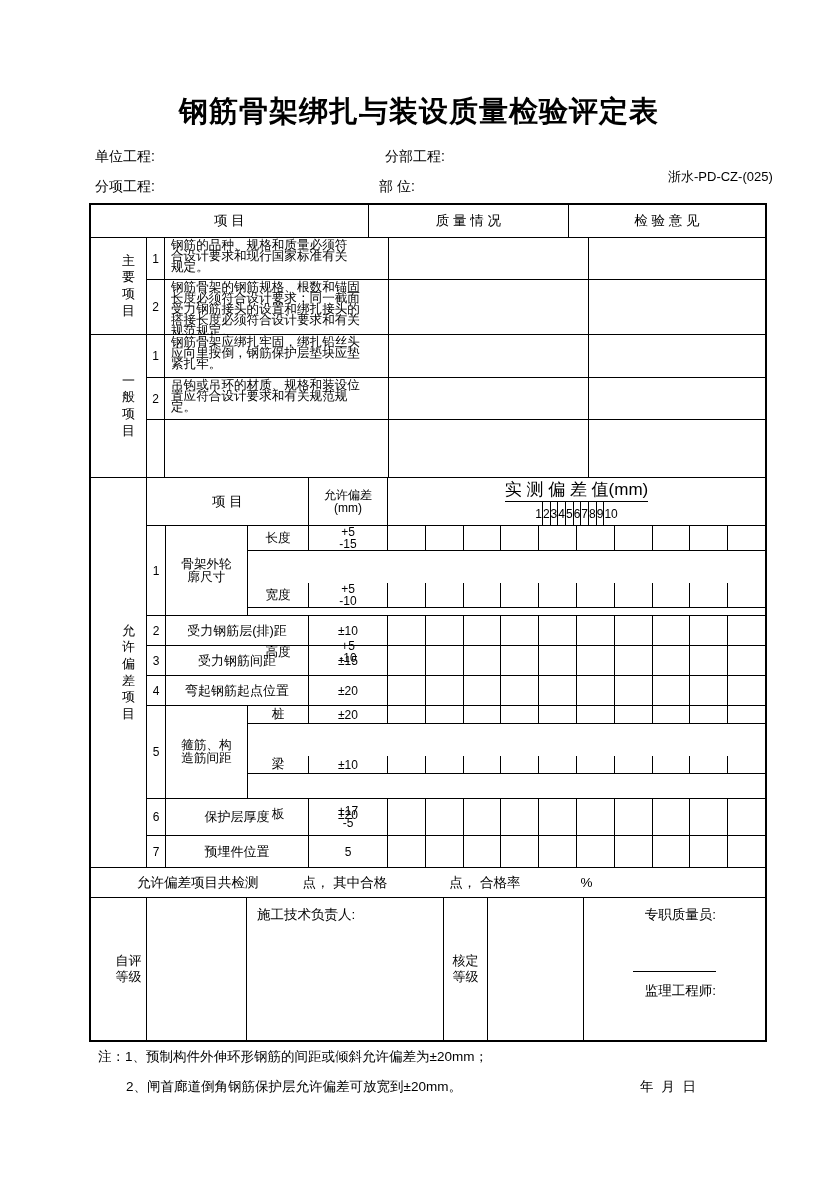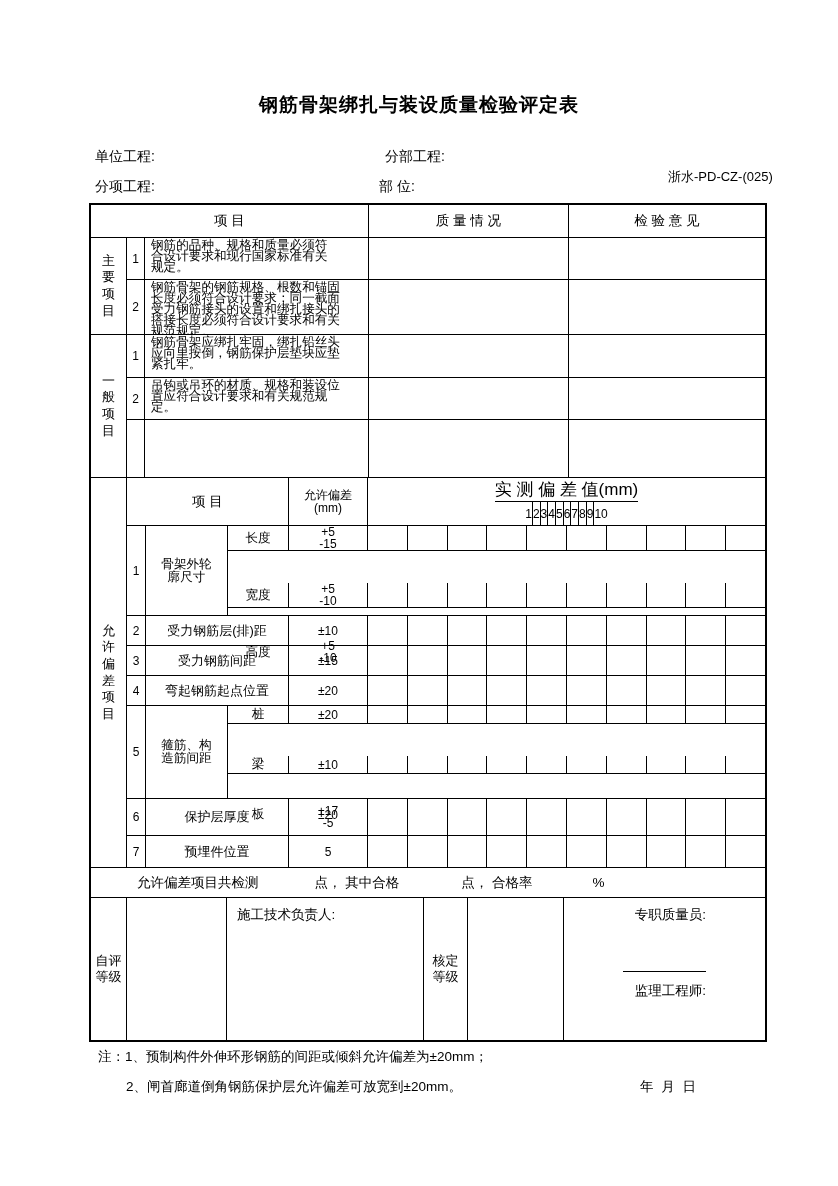--- a/index.html
+++ b/index.html
@@ -3,21 +3,21 @@
 <meta charset="utf-8">
 <style>
   * { margin:0; padding:0; box-sizing:border-box; }
   html,body { background:#ffffff; }
   .page {
     position:relative; width:838px; height:1186px; background:#ffffff;
     font-family:"Liberation Sans", sans-serif; color:#000;
   }
   .title {
     position:absolute; left:0; right:0; top:92px; text-align:center;
-    font-size:19px; font-weight:bold; letter-spacing:1px;
+    font-size:29px; font-weight:bold; letter-spacing:1px;
   }
   .hfield { position:absolute; font-size:14px; }
   .f-unit { left:95px;  top:148px; }
   .f-div  { left:385px; top:148px; }
   .f-item { left:95px;  top:178px; }
   .f-loc  { left:379px; top:178px; }
   .f-code { left:668px; top:168px; font-size:13px; }
 
   .frame {
     position:absolute; left:89px; top:203px; width:678px; height:839px;
@@ -29,21 +29,21 @@
 
   
   .thead { height:33px; border-bottom:1px solid #000; }
   .thead .cell { font-size:13.5px; }
   .c-item { width:278px; }
   .c-qual { width:200px; }
   .c-opin { flex:1; }
 
   
   .sect { display:flex; border-bottom:1px solid #000; }
-  .cat { width:36px; border-right:1px solid #000; display:flex; align-items:center; justify-content:center; }
+  .cat { width:36px; border-right:1px solid #000; display:flex; align-items:center; justify-content:center;margin-left:20px; }
   .vtext { display:inline-block; width:14px; word-break:break-all; line-height:1.28; font-size:13px; text-align:center; }
   .vtext2 { display:inline-block; width:28px; word-break:break-all; line-height:1.25; font-size:13px; text-align:center; }
   .sectrows { flex:1; display:flex; flex-direction:column; }
   .trow { border-bottom:1px solid #000; }
   .trow.last { border-bottom:none; }
   .no  { width:18px; font-size:12px; }
   .txt { width:224px; align-items:flex-start; justify-content:flex-start;
          text-align:left; font-size:12.6px; line-height:10.9px; padding:2px 8px 0 6px;
          white-space:pre-line; }
   .qual { width:200px; }
@@ -71,21 +71,21 @@
   .meas  { flex:1; display:flex; }
   .mcell { flex:1; border-right:1px solid #000; }
   .mcell:last-child { border-right:none; }
   .subcol { flex:1; display:flex; flex-direction:column;gap:32px; }
   .subrow { display:flex; flex:1; border-bottom:1px solid #000; }
   .subrow:last-child { border-bottom:none; }
 
   
   .summary { height:30px; border-bottom:1px solid #000; display:flex; align-items:center; font-size:13.5px; }
   .s1 { margin-left:46px; }
-  .s2 { margin-left:56px; }
+  .s2 { margin-left:44px; }
   .s3 { margin-left:62px; }
   .s4 { margin-left:60px; }
 
   
   .bottom { flex:1; display:flex; }
   .b-blank1 { width:100px; }
   .b-tech { width:197px; align-items:flex-start; justify-content:flex-start; padding:8px 0 0 10px; font-size:13.5px; }
   .b-cat { width:44px; }
   .b-blank2 { width:96px; }
   .b-sign { flex:1; border-right:none; display:flex; flex-direction:column; }

